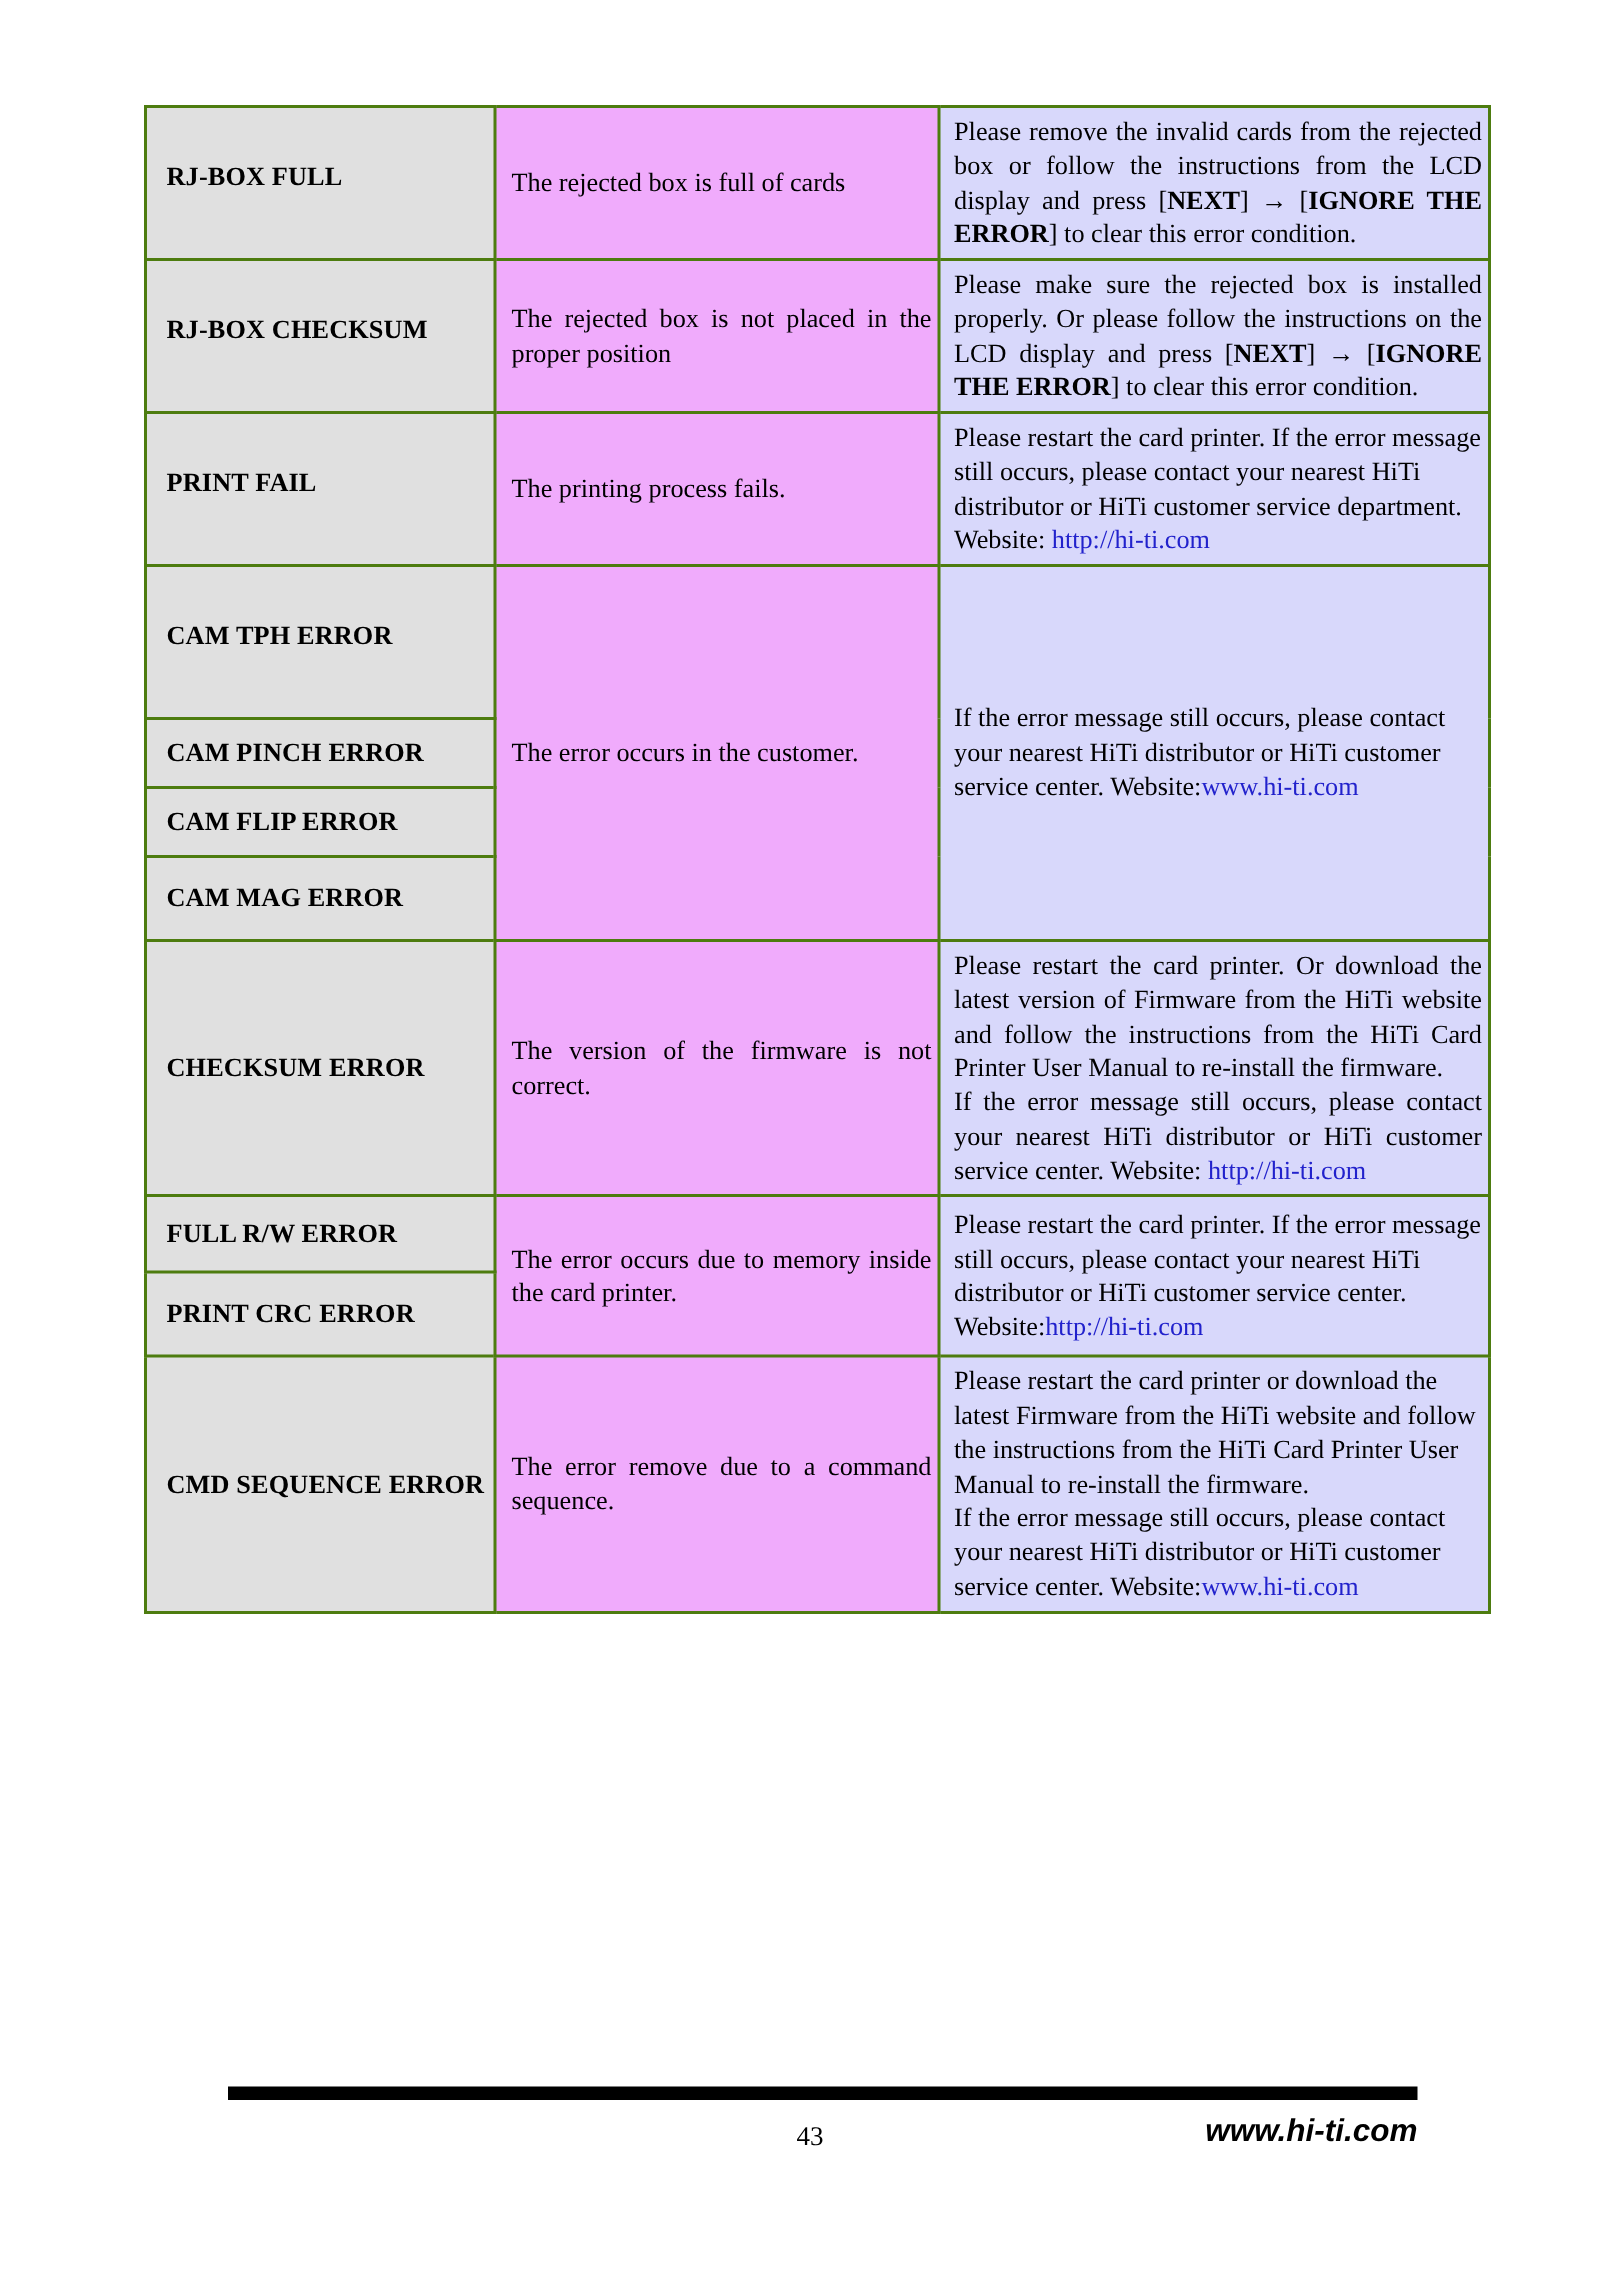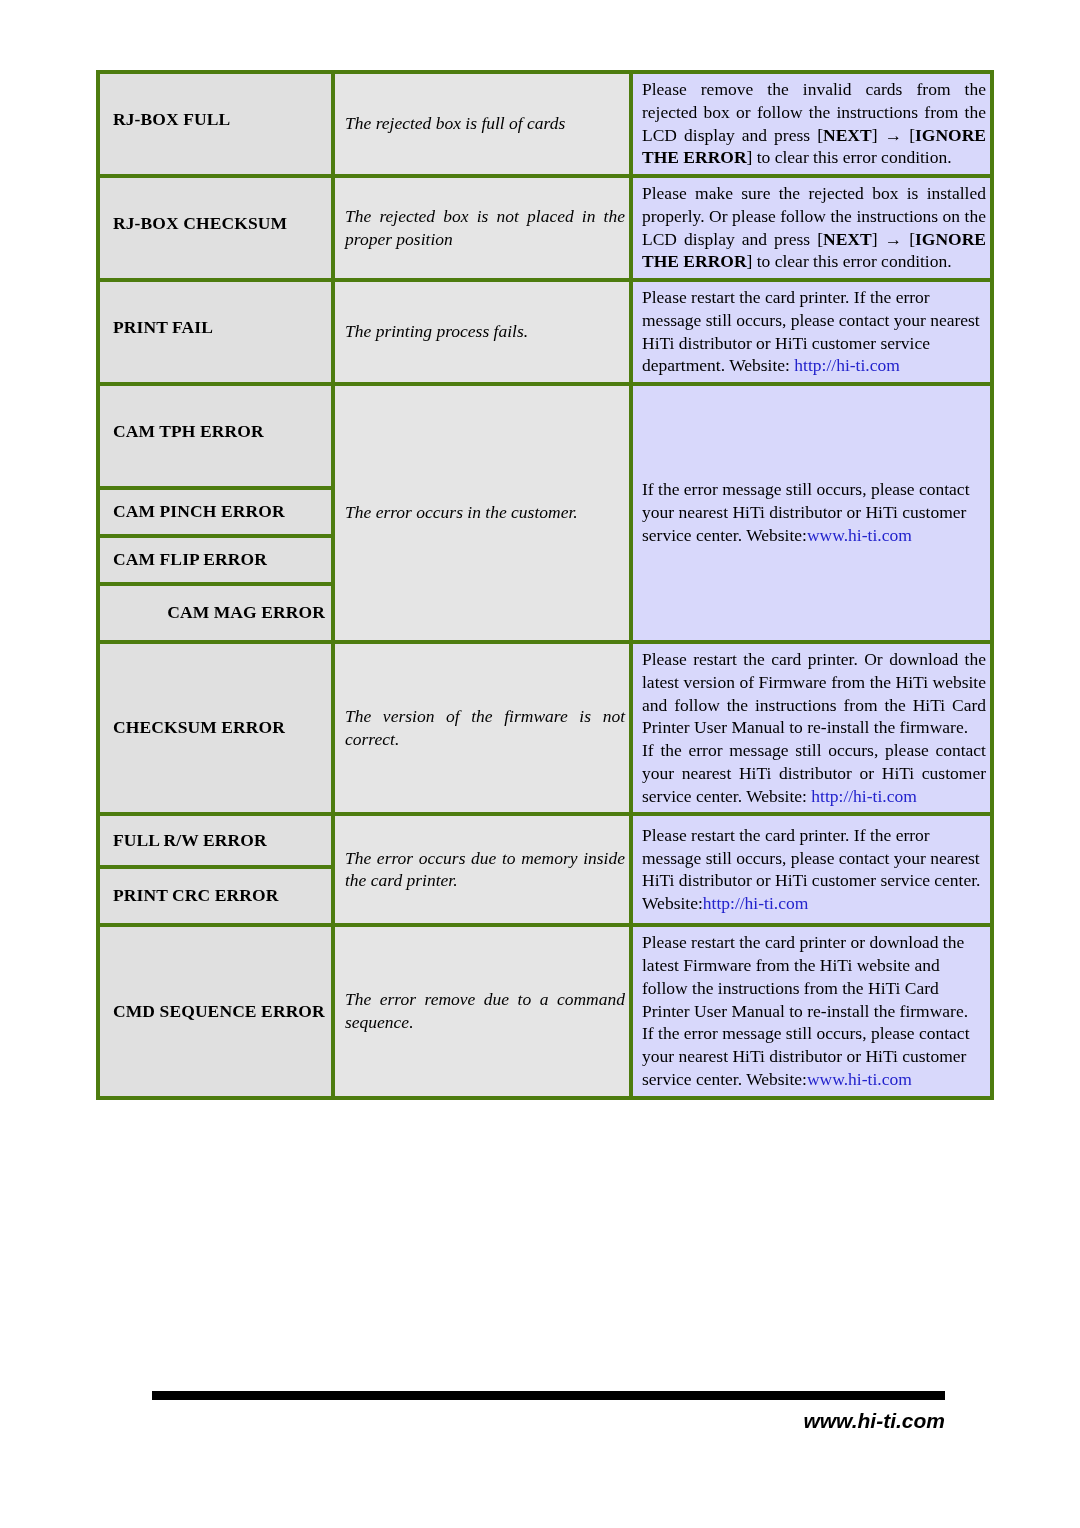--- a/index.html
+++ b/index.html
@@ -27,44 +27,43 @@
   .err-table {
     position: absolute;
     left: 96px;
     top: 70px;
     width: 898px;
     border-collapse: collapse;
     table-layout: fixed;
     border: 1px solid #8a8a8a;
   }
   .err-table td {
-    border: 4px solid #4d7c0f;
+    border: 2px solid #4d7c0f;
     vertical-align: middle;
     padding: 4px 6px 5px 6px;
     font-size: 17.5px;
     line-height: 1.30;
     color: #000000;
   }
   .col-code {
     width: 212px;
     background: #e0e0e0;
     font-weight: bold;
     font-size: 17px;
     letter-spacing: 0.1px;
     padding-left: 13px !important;
     line-height: 1.22;
   }
   .col-desc {
     width: 280px;
-    background: #e5e5e5;
+    background: #f0abfc;
     text-align: justify;
     text-align-last: left;
     padding-left: 10px !important;
     padding-right: 4px !important;
-    font-style: italic;
   }
   .col-sol {
     background: #d8d8fb;
     text-align: justify;
     text-align-last: left;
     padding-left: 9px !important;
     padding-right: 4px !important;
   }
   .col-sol.nojust {
     text-align: left;
@@ -146,21 +145,21 @@
 
       <tr>
         <td class="col-code" style="height:35px;">CAM PINCH ERROR</td>
       </tr>
 
       <tr>
         <td class="col-code" style="height:35px;">CAM FLIP ERROR</td>
       </tr>
 
       <tr>
-        <td class="col-code" style="height:45px;text-align:right;">CAM MAG ERROR</td>
+        <td class="col-code" style="height:45px;">CAM MAG ERROR</td>
       </tr>
 
       <tr>
         <td class="col-code">CHECKSUM ERROR</td>
         <td class="col-desc">The version of the firmware is not correct.</td>
         <td class="col-sol"><span>Please restart the card printer. Or download the latest version of Firmware from the HiTi website and follow the instructions from the HiTi Card Printer User Manual to re-install the firmware.</span><br><span class="nojust">If the error message still occurs, please contact your nearest HiTi distributor or HiTi customer service center. Website: </span><span class="lnk">http://hi-ti.com</span></td>
       </tr>
 
       <tr>
         <td class="col-code" style="height:40px;">FULL R/W ERROR</td>
@@ -175,15 +174,16 @@
       <tr>
         <td class="col-code">CMD SEQUENCE ERROR</td>
         <td class="col-desc">The error remove due to a command sequence.</td>
         <td class="col-sol nojust"><span>Please restart the card printer or download the latest Firmware from the HiTi website and follow the instructions from the HiTi Card Printer User Manual to re-install the firmware.</span><br><span>If the error message still occurs, please contact your nearest HiTi distributor or HiTi customer service center. Website:</span><span class="lnk">www.hi-ti.com</span></td>
       </tr>
 
     </tbody>
   </table>
 
   <div class="footer-bar"></div>
+  <div class="footer-page">43</div>
   <div class="footer-url">www.hi-ti.com</div>
 
 </div>
 
 </body></html>

